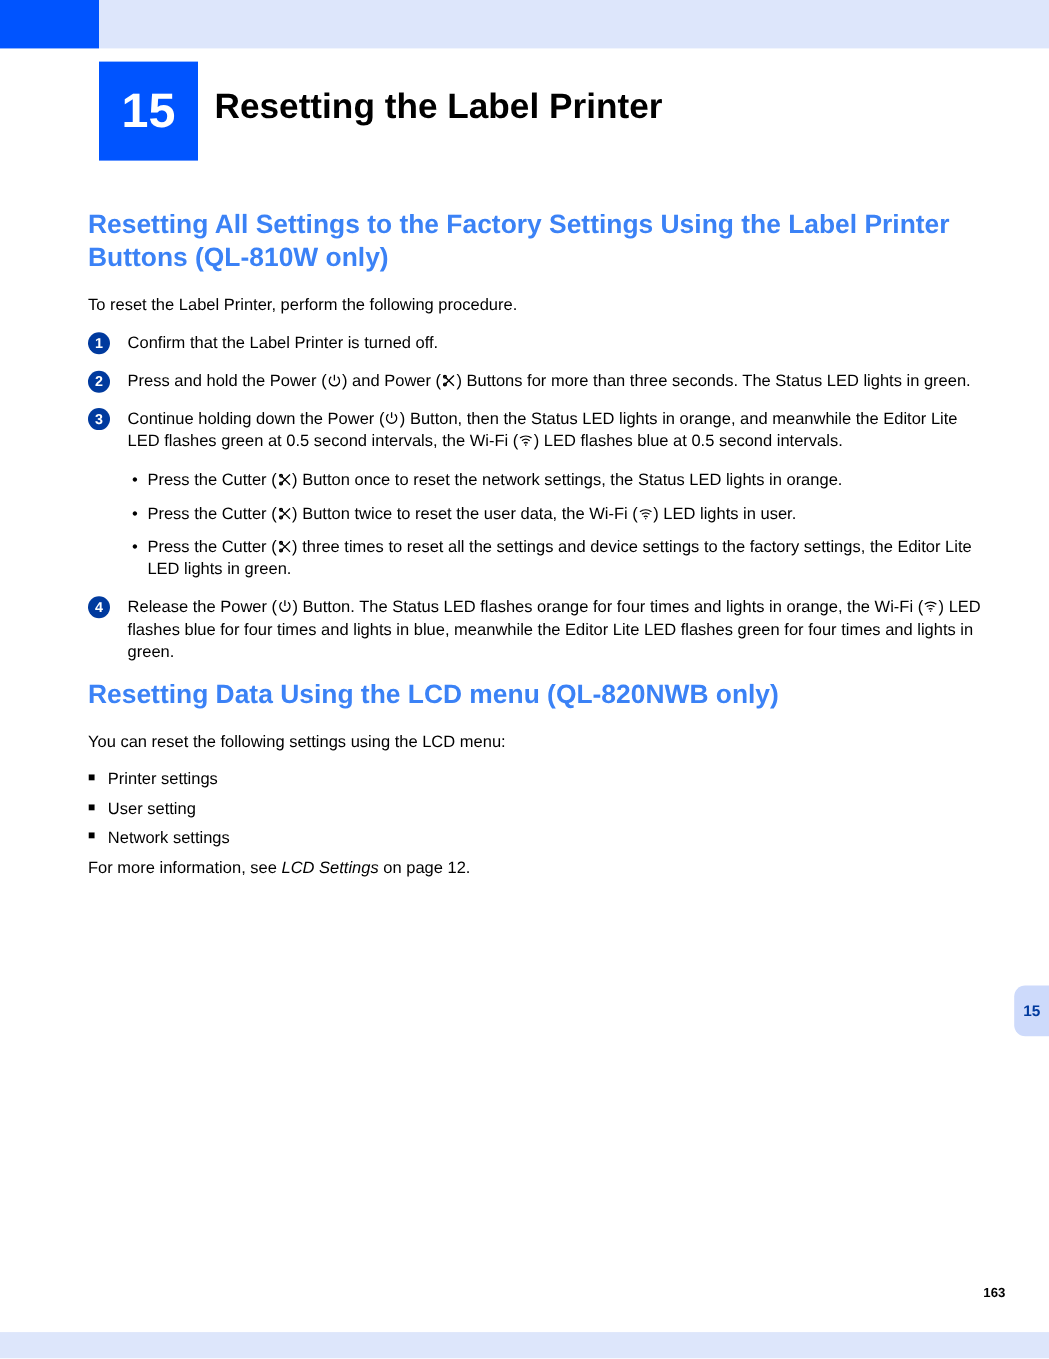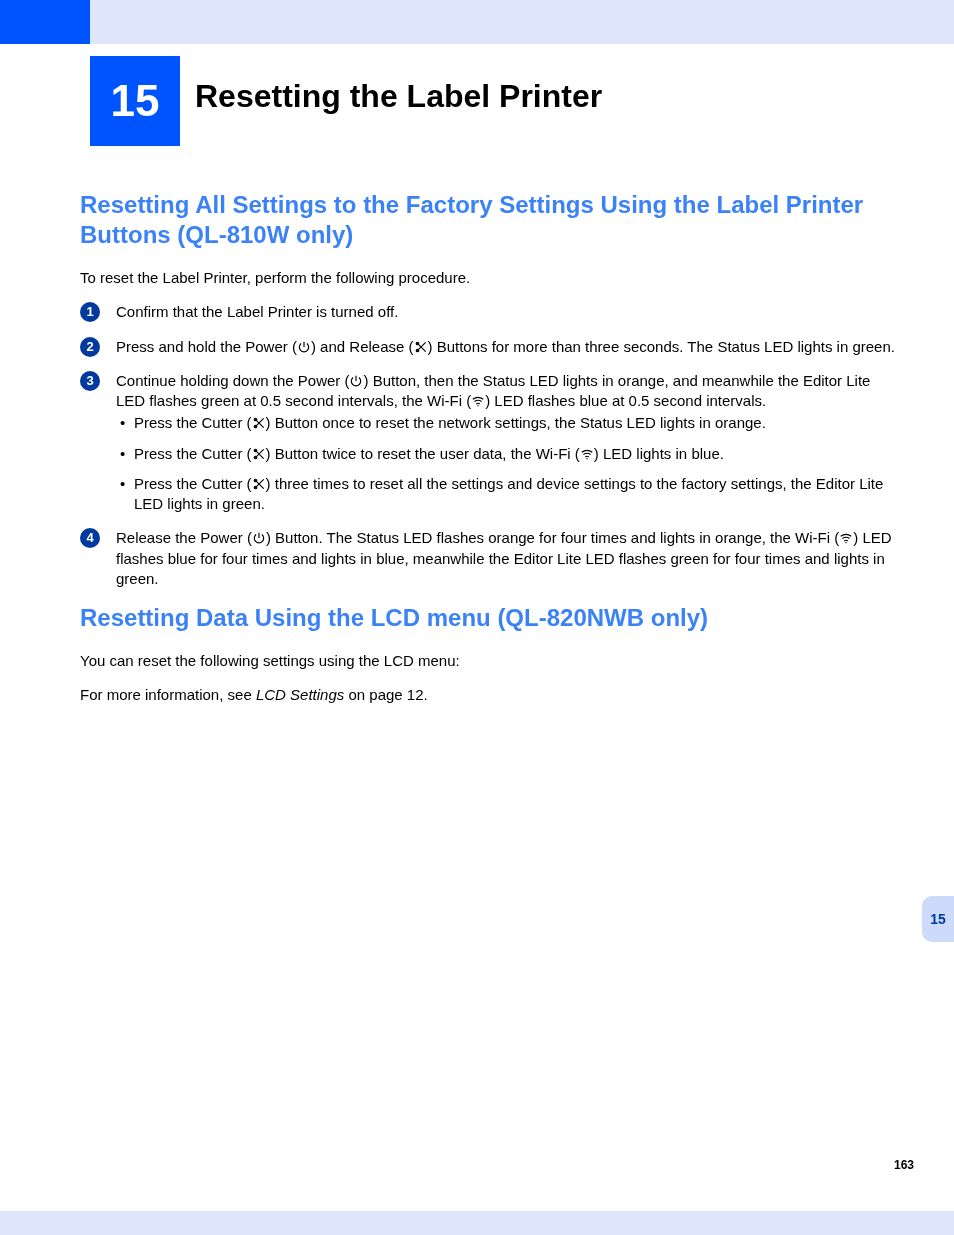--- a/index.html
+++ b/index.html
@@ -72,21 +72,21 @@
     border-radius: 50%;
     background: #003a9e;
     color: #fff;
     font-size: 13px;
     font-weight: bold;
     display: flex;
     align-items: center;
     justify-content: center;
   }
   .sub-bullets {
-    margin-top: 2px;
+    margin-top: 16px;
   }
   .sub-bullets div {
     position: relative;
     padding-left: 18px;
     margin-bottom: 10px;
   }
   .sub-bullets div::before {
     content: "•";
     position: absolute;
     left: 4px; top: 0;
@@ -118,21 +118,21 @@
     border-radius: 10px 0 0 10px;
     color: #003a9e;
     font-weight: bold;
     font-size: 14px;
     display: flex;
     align-items: center;
     justify-content: center;
   }
   .page-num {
     position: absolute;
-    bottom: 63px;
+    bottom: 53px;
     right: 40px;
     font-size: 12px;
     font-weight: bold;
   }
   .footer-bar {
     position: absolute;
     bottom: 0; left: 0;
     width: 954px; height: 24px;
     background: #dde6fb;
   }
@@ -156,21 +156,21 @@
 
   <div class="step">
     <span class="step-num">1</span>
     <span>Confirm that the Label Printer is turned off.</span>
   </div>
 
   <div class="step">
     <span class="step-num">2</span>
     <span>Press and hold the Power (</span><svg class="icon" width="14" height="14" viewBox="0 0 24 24">
         <path fill="none" stroke="#000" stroke-width="2" d="M12 3v9M7 6a8 8 0 1 0 10 0"></path>
-      </svg><span>) and Release (</span><svg class="icon" width="14" height="14" viewBox="0 0 24 24">
+      </svg><span>) and Power (</span><svg class="icon" width="14" height="14" viewBox="0 0 24 24">
         <path fill="none" stroke="#000" stroke-width="2" d="M4 4l16 16M20 4L4 20"></path>
         <circle cx="6" cy="18" r="2.2" fill="none" stroke="#000" stroke-width="2"></circle>
         <circle cx="6" cy="6" r="2.2" fill="none" stroke="#000" stroke-width="2"></circle>
       </svg><span>) Buttons for more than three seconds. The Status LED lights in green.</span>
   </div>
 
   <div class="step">
     <span class="step-num">3</span>
     <span>Continue holding down the Power (</span><svg class="icon" width="14" height="14" viewBox="0 0 24 24">
         <path fill="none" stroke="#000" stroke-width="2" d="M12 3v9M7 6a8 8 0 1 0 10 0"></path>
@@ -187,21 +187,21 @@
           </svg><span>) Button once to reset the network settings, the Status LED lights in orange.</span>
       </div>
       <div>
         <span>Press the Cutter (</span><svg class="icon" width="14" height="14" viewBox="0 0 24 24">
             <path fill="none" stroke="#000" stroke-width="2" d="M4 4l16 16M20 4L4 20"></path>
             <circle cx="6" cy="18" r="2.2" fill="none" stroke="#000" stroke-width="2"></circle>
             <circle cx="6" cy="6" r="2.2" fill="none" stroke="#000" stroke-width="2"></circle>
           </svg><span>) Button twice to reset the user data, the Wi-Fi (</span><svg class="icon" width="14" height="14" viewBox="0 0 24 24">
             <path fill="none" stroke="#000" stroke-width="2" d="M3 9a15 15 0 0 1 18 0M6 13a10 10 0 0 1 12 0M9 17a5 5 0 0 1 6 0"></path>
             <circle cx="12" cy="20" r="1.2" fill="#000"></circle>
-          </svg><span>) LED lights in blue.</span>
+          </svg><span>) LED lights in user.</span>
       </div>
       <div>
         <span>Press the Cutter (</span><svg class="icon" width="14" height="14" viewBox="0 0 24 24">
             <path fill="none" stroke="#000" stroke-width="2" d="M4 4l16 16M20 4L4 20"></path>
             <circle cx="6" cy="18" r="2.2" fill="none" stroke="#000" stroke-width="2"></circle>
             <circle cx="6" cy="6" r="2.2" fill="none" stroke="#000" stroke-width="2"></circle>
           </svg><span>) three times to reset all the settings and device settings to the factory settings, the Editor Lite LED lights in green.</span>
       </div>
     </div>
   </div>
@@ -211,20 +211,25 @@
     <span>Release the Power (</span><svg class="icon" width="14" height="14" viewBox="0 0 24 24">
         <path fill="none" stroke="#000" stroke-width="2" d="M12 3v9M7 6a8 8 0 1 0 10 0"></path>
       </svg><span>) Button. The Status LED flashes orange for four times and lights in orange, the Wi-Fi (</span><svg class="icon" width="14" height="14" viewBox="0 0 24 24">
         <path fill="none" stroke="#000" stroke-width="2" d="M3 9a15 15 0 0 1 18 0M6 13a10 10 0 0 1 12 0M9 17a5 5 0 0 1 6 0"></path>
         <circle cx="12" cy="20" r="1.2" fill="#000"></circle>
       </svg><span>) LED flashes blue for four times and lights in blue, meanwhile the Editor Lite LED flashes green for four times and lights in green.</span>
   </div>
 
   <h2 class="section" style="">Resetting Data Using the LCD menu (QL-820NWB only)</h2>
   <p class="lead">You can reset the following settings using the LCD menu:</p>
+  <div class="square-list">
+    <div>Printer settings</div>
+    <div>User setting</div>
+    <div>Network settings</div>
+  </div>
   <p class="more-info">
     <span>For more information, see </span><em>LCD Settings</em><span> on page 12.</span>
   </p>
 </div>
 
 <div class="side-tab">
   <span>15</span>
 </div>
 
 <div class="page-num">163</div>

